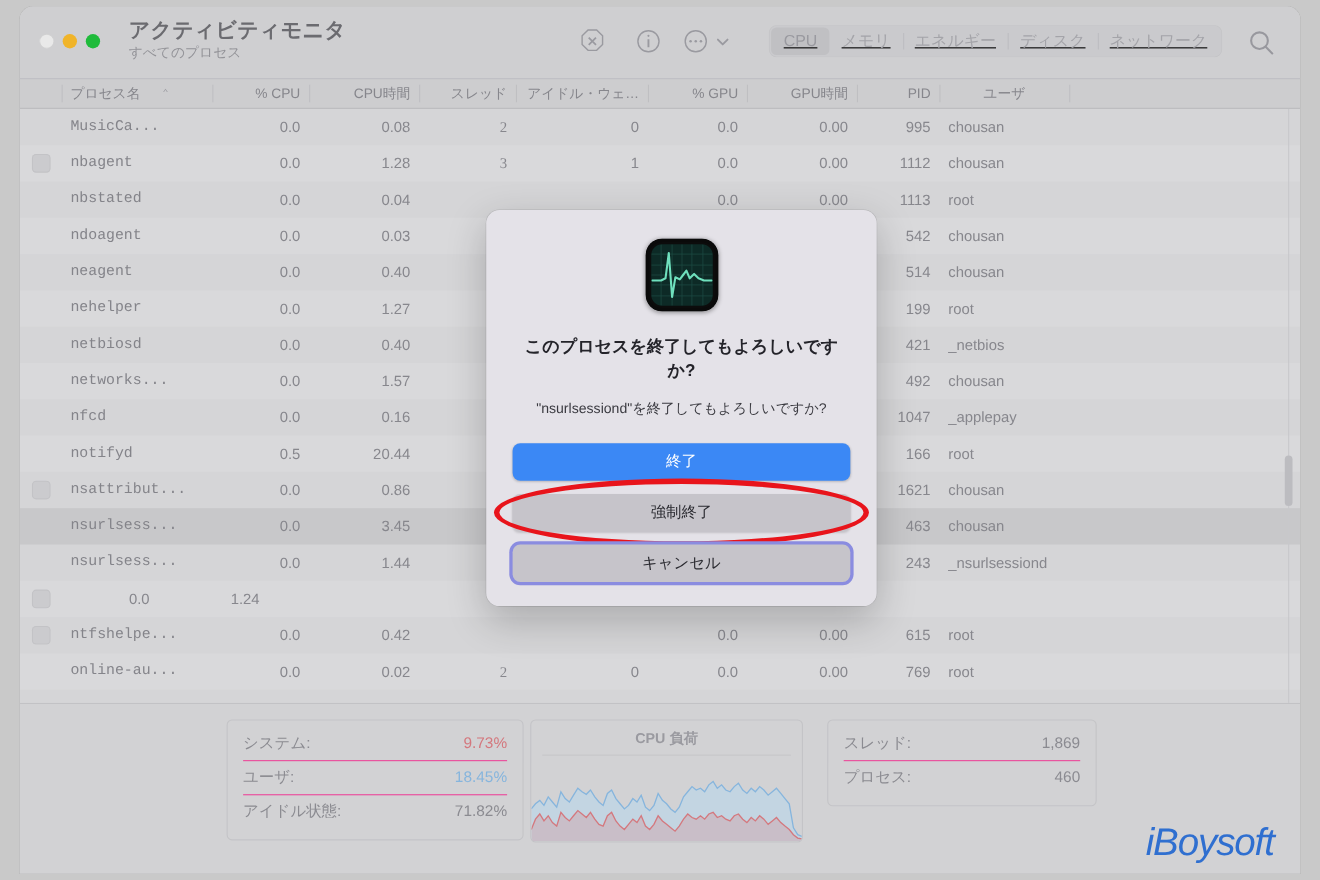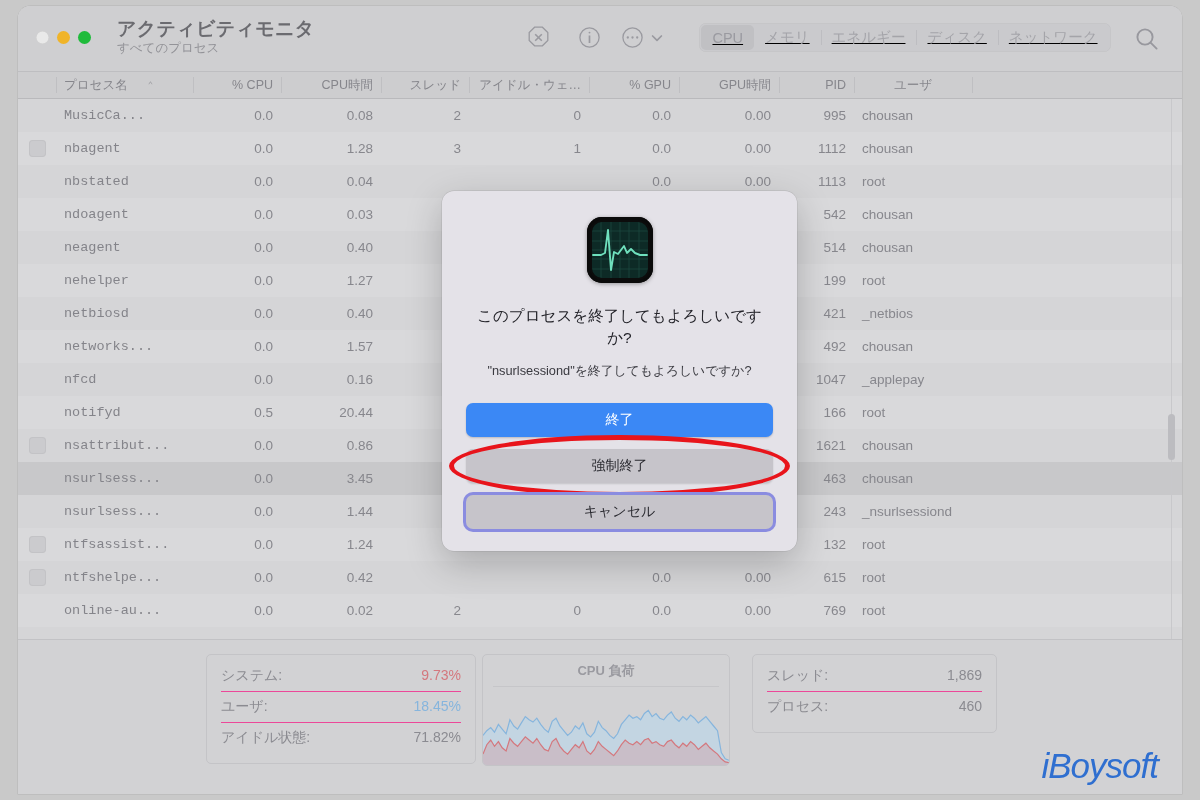--- a/index.html
+++ b/index.html
@@ -138,21 +138,21 @@
   }
   .th.num { justify-content: flex-end; }
   .th.center { justify-content: center; }
   .sortcaret { margin-left: 20px; font-size: 9px; color: #9a9aa0; }
 
   
   .c-gutter { width: 38px; }
   .c-name   { width: 137px; font-family: Liberation Mono, monospace; }
   .c-cpu    { width: 88px; }
   .c-cputime{ width: 100px; }
-  .c-thread { width: 88px; }
+  .c-thread { width: 88px; font-family: Liberation Serif, serif; }
   .c-idle   { width: 120px; }
   .c-gpu    { width: 90px; }
   .c-gputime{ width: 100px; }
   .c-pid    { width: 75px; }
   .c-user   { width: 118px; }
   .c-tail   { flex: 1; }
 
   
   .tbody {
     position: relative;
@@ -286,21 +286,21 @@
   .app-icon .screen {
     position: absolute;
     left: 5px; top: 5px; right: 5px; bottom: 5px;
     border-radius: 10px;
     background: #0d2a26;
     overflow: hidden;
   }
   .app-icon svg { display: block; }
   .dlg-title {
     font-size: 15.5px;
-    font-weight: normal;
+    font-weight: bold;
     color: #24242a;
     line-height: 1.42;
     padding: 0 6px;
   }
   .dlg-msg {
     font-size: 12.8px;
     color: #3a3a40;
     line-height: 1.45;
     margin-top: 13px;
     padding: 0 14px;
@@ -612,21 +612,20 @@
             <div class="cell c-gpu num">0.0</div>
             <div class="cell c-gputime num">0.00</div>
             <div class="cell c-pid num">243</div>
             <div class="cell c-user">_nsurlsessiond</div>
             <div class="cell c-tail"></div>
           </div>
           <div class="row alt">
             <div class="cell c-gutter">
               <div class="proc-icon"></div>
             </div>
-            <div class="cell c-name name">ntfsassist...</div>
             <div class="cell c-cpu num">0.0</div>
             <div class="cell c-cputime num">1.24</div>
             <div class="cell c-thread num"></div>
             <div class="cell c-idle num"></div>
             <div class="cell c-gpu num">0.0</div>
             <div class="cell c-gputime num">0.00</div>
             <div class="cell c-pid num">132</div>
             <div class="cell c-user">root</div>
             <div class="cell c-tail"></div>
           </div>

